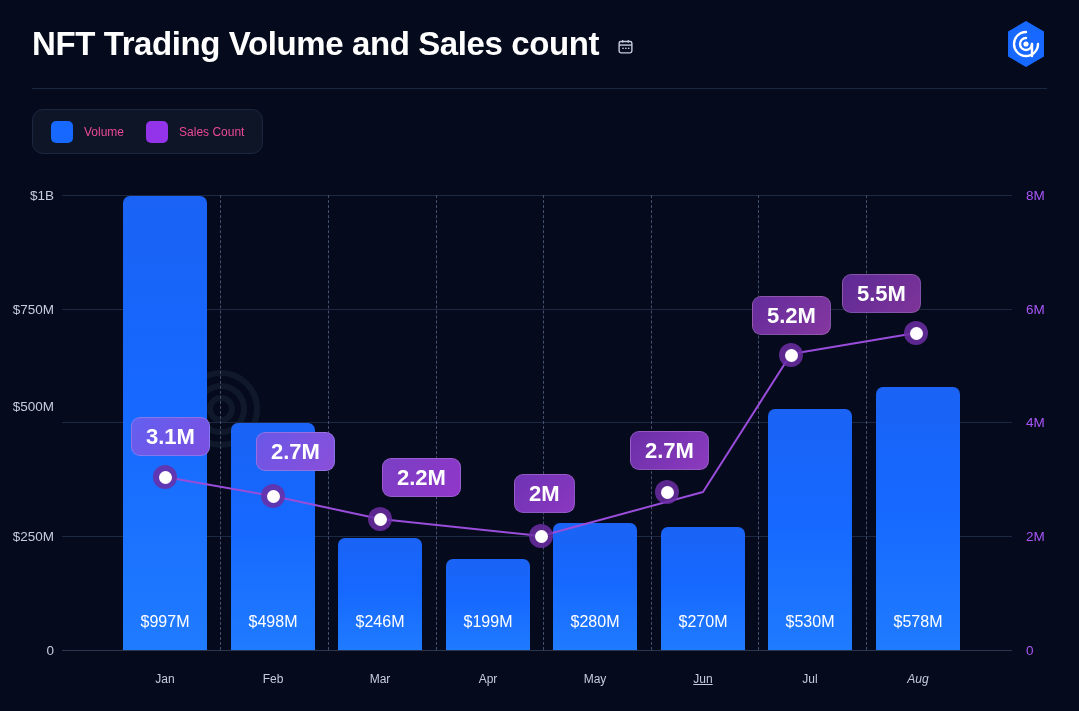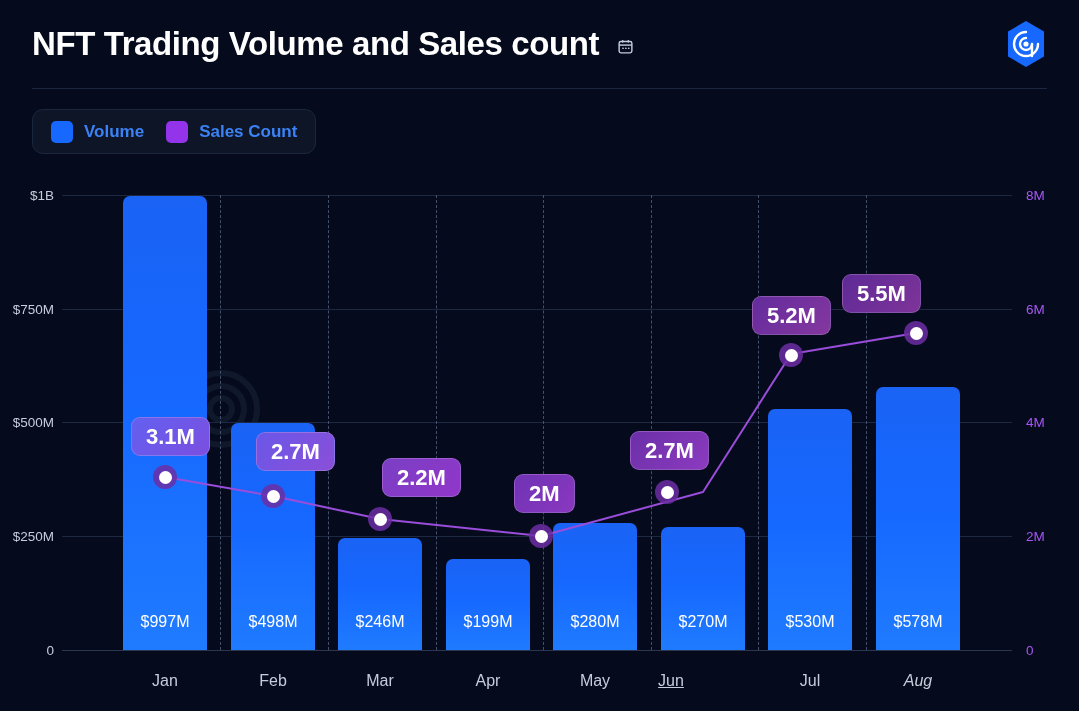--- a/index.html
+++ b/index.html
@@ -69,21 +69,21 @@
     display: inline-flex;
     align-items: center;
     gap: 22px;
     padding: 0 18px;
     border-radius: 11px;
     background: #0d1526;
     border: 1px solid #1b2740;
   }
   .legend-item { display: flex; align-items: center; gap: 11px; }
   .swatch { width: 22px; height: 22px; border-radius: 5px; }
-  .legend-label { font-size: 17px; color: #3b82f6; font-weight: bold; }
+  .legend-label { font-size: 12px; color: #ec4899; }
 
   
   .plot {
     position: absolute;
     left: 0; top: 0;
     width: 1079px; height: 711px;
     pointer-events: none;
   }
 
   .watermark {
@@ -146,21 +146,21 @@
     font-size: 16px;
     color: #ffffff;
     white-space: nowrap;
   }
 
   .xtick {
     position: absolute;
     top: 672px;
     width: 110px;
     text-align: center;
-    font-size: 16px;
+    font-size: 12px;
     color: #c5cddd;
   }
 
   .line-svg { position: absolute; left: 0; top: 0; width: 1079px; height: 711px; }
 
   .dot {
     position: absolute;
     width: 24px; height: 24px;
     border-radius: 50%;
     background: rgba(108, 46, 164, 0.85);
@@ -256,21 +256,21 @@
   <div class="vgrid" style="left:220px;"></div>
   <div class="vgrid" style="left:328px;"></div>
   <div class="vgrid" style="left:436px;"></div>
   <div class="vgrid" style="left:543px;"></div>
   <div class="vgrid" style="left:651px;"></div>
   <div class="vgrid" style="left:758px;"></div>
   <div class="vgrid" style="left:866px;"></div>
 
   <div class="ytick-left" style="top:188px;">$1B</div>
   <div class="ytick-left" style="top:302px;">$750M</div>
-  <div class="ytick-left" style="top:415px;">$500M</div>
+  <div class="ytick-left" style="top:399px;">$500M</div>
   <div class="ytick-left" style="top:529px;">$250M</div>
   <div class="ytick-left" style="top:643px;">0</div>
 
   <div class="ytick-right" style="top:188px;">8M</div>
   <div class="ytick-right" style="top:302px;">6M</div>
   <div class="ytick-right" style="top:415px;">4M</div>
   <div class="ytick-right" style="top:529px;">2M</div>
   <div class="ytick-right" style="top:643px;">0</div>
 
   <div class="bar" style="left:123px; top:196px; height:454px;"></div>
@@ -309,17 +309,17 @@
   <div class="point-label" style="left:514px; top:474px; background:linear-gradient(135deg,#6f33b4,#8a38c0);">2M</div>
   <div class="point-label" style="left:630px; top:431px; background:linear-gradient(135deg,#6b2fa8,#8c3bbf);">2.7M</div>
   <div class="point-label" style="left:752px; top:296px; background:linear-gradient(135deg,#632c9c,#85379f);">5.2M</div>
   <div class="point-label" style="left:842px; top:274px; background:linear-gradient(135deg,#5e2a96,#7e3499);text-align:right;">5.5M</div>
 
   <div class="xtick" style="left:110px;">Jan</div>
   <div class="xtick" style="left:218px;">Feb</div>
   <div class="xtick" style="left:325px;">Mar</div>
   <div class="xtick" style="left:433px;">Apr</div>
   <div class="xtick" style="left:540px;">May</div>
-  <div class="xtick" style="left:616px;text-decoration:underline;">Jun</div>
+  <div class="xtick" style="left:648px;text-decoration:underline;">Jun</div>
   <div class="xtick" style="left:755px;">Jul</div>
   <div class="xtick" style="left:863px;font-style:italic;">Aug</div>
 
 </div>
 
 </body></html>

